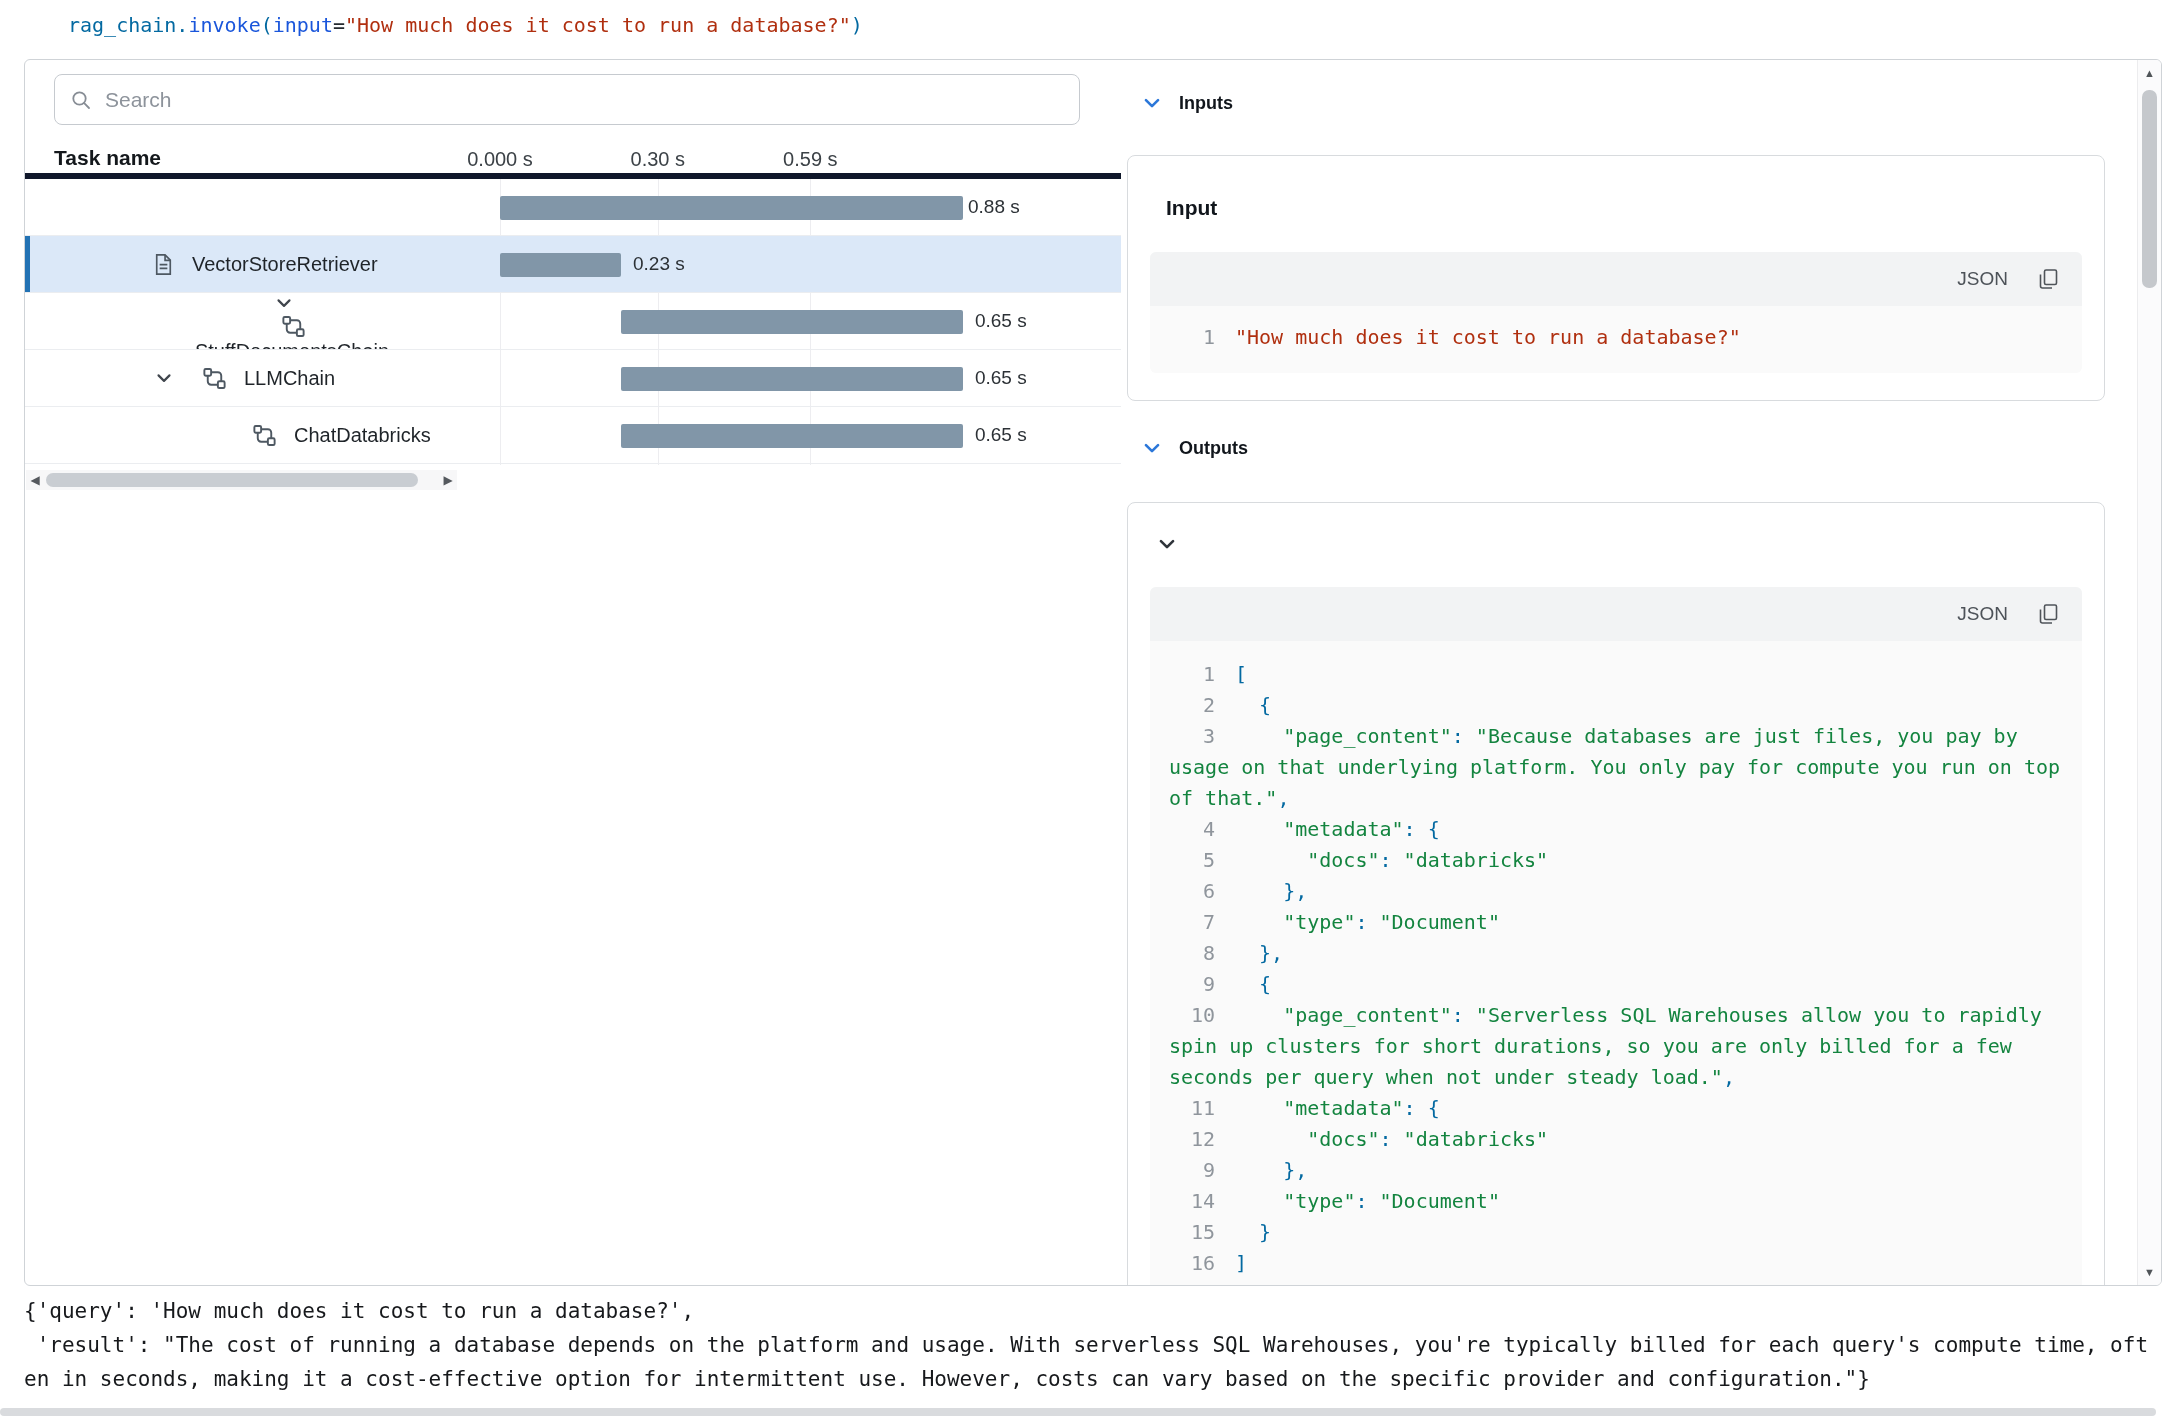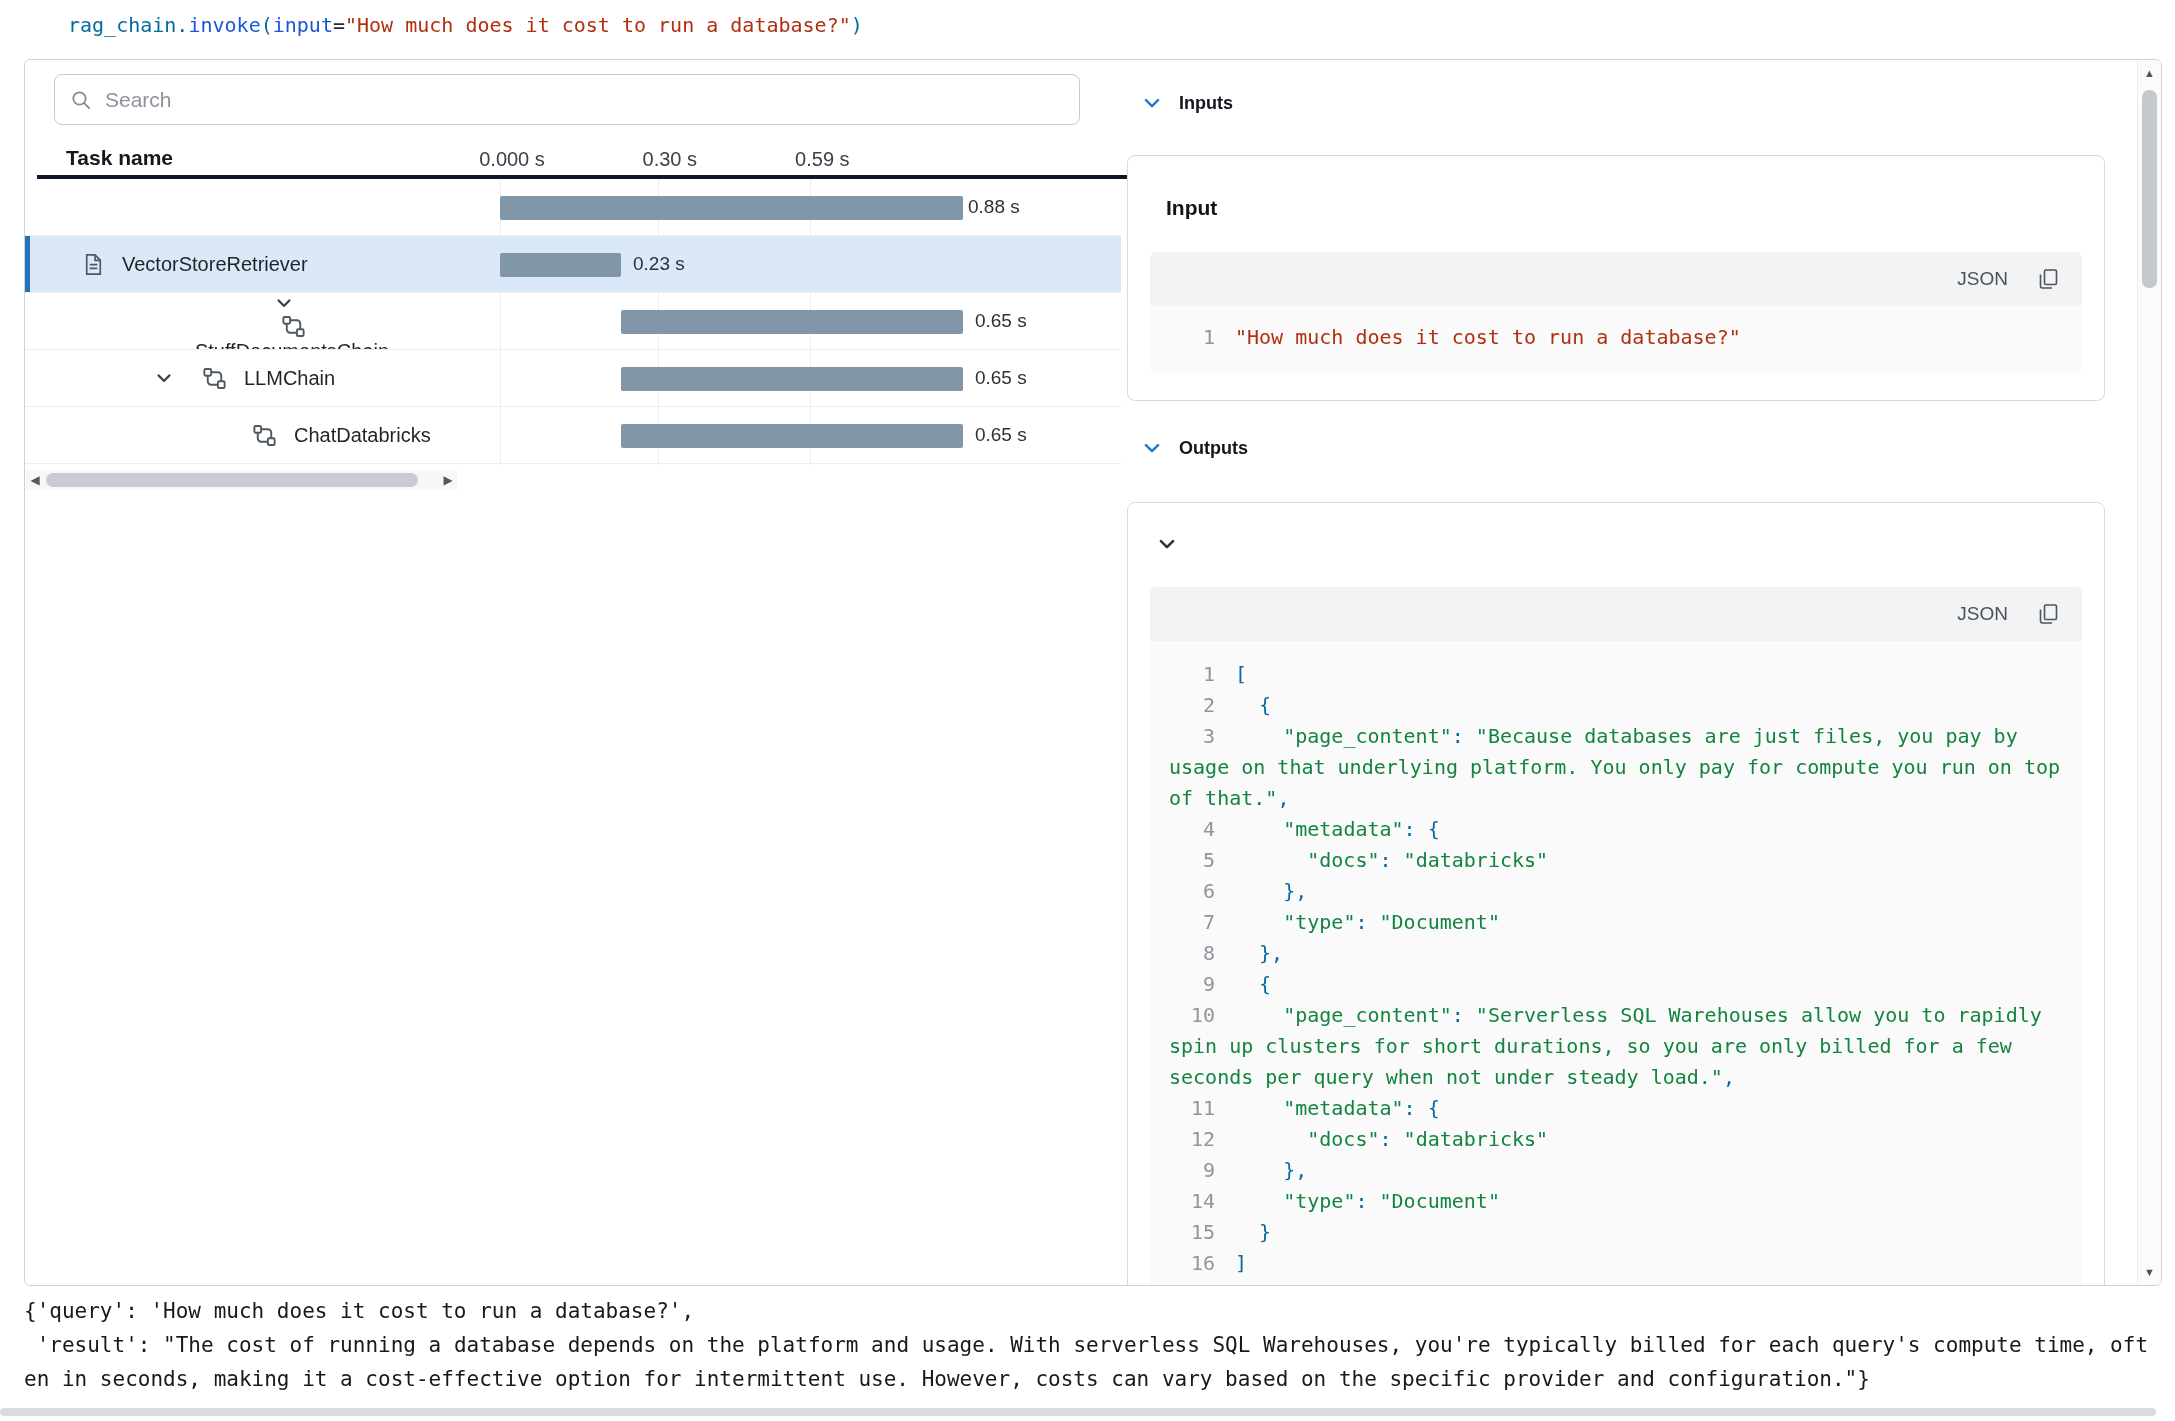--- a/index.html
+++ b/index.html
@@ -11,21 +11,21 @@
   .t-op{color:#24292e}
   .t-str{color:#b02f0f}
   .t-green{color:#13843f}
   .t-red{color:#b02f0f}
 
   #trace-container{position:absolute;left:24px;top:59px;width:2138px;height:1227px;border:1px solid #cfd3d7;border-radius:6px;background:#fff;overflow:hidden}
   #left-panel{position:absolute;left:0;top:0;width:1098px;height:100%}
   #search-box{position:absolute;left:29px;top:14px;width:1026px;height:51px;border:1px solid #c6cacf;border-radius:8px;display:flex;align-items:center;gap:12px;padding:0 14px;background:#fff}
   #search-input{flex:1;border:none;outline:none;font-size:21px;color:#333;background:transparent;font-family:"Liberation Sans",sans-serif}
   #search-input::placeholder{color:#8d939b}
-  #tree-header{position:absolute;left:12px;top:79px;width:1096px;height:40px;border-bottom:4px solid #0f172a}
+  #tree-header{position:absolute;left:0;top:79px;width:1096px;height:40px;border-bottom:6px solid #0f172a}
   #task-col-header{position:absolute;left:29px;top:7px;font-size:21px;font-weight:700;color:#14181c}
   .tick-label{position:absolute;top:9px;transform:translateX(-50%);font-size:20px;color:#3c4247;white-space:nowrap}
   #gridlines{position:absolute;left:0;top:119px;width:1096px;height:286px;pointer-events:none}
   .gridline{position:absolute;top:0;height:100%;width:1px;background:#ededf0}
   #task-rows{position:absolute;left:0;top:119px;width:1096px}
   .row{position:relative;height:57px;border-bottom:1px solid #ebedf0}
   .row.selected{background:#dbe8f8}
   .row.selected::before{content:"";position:absolute;left:0;top:0;bottom:0;width:5px;background:#2272b4}
   .name-cell{position:absolute;left:0;top:0;bottom:0;width:448px;display:flex;align-items:center;overflow:hidden;white-space:nowrap}
   .twisty{width:38px;flex:none;display:flex;justify-content:center;align-items:center}
@@ -96,21 +96,21 @@
         <div class="gridline" style="left: 475px;"></div>
         <div class="gridline" style="left: 632.8px;"></div>
         <div class="gridline" style="left: 785.34px;"></div>
       </div>
     <div id="task-rows">
         <div class="row">
           <div class="bar" style="left: 475px; width: 462.88px;"></div>
           <span class="dur-label" style="left: 943px;">0.88 s</span>
         </div>
         <div class="row selected">
-          <div class="name-cell" style="">
+          <div class="name-cell" style="padding-left: 70px;">
             <span class="twisty"></span>
             <span class="node-icon">
               <svg width="25" height="25" viewBox="0 0 24 24" fill="none" stroke="#4e5862" stroke-width="1.6">
                 <path d="M5.5 2.8h8l5 5v13.4h-13z"></path>
                 <path d="M13.5 2.8V8h5"></path>
                 <path d="M8.3 12.2h7.4M8.3 15.8h7.4"></path>
               </svg>
             </span>
             <span class="row-label">VectorStoreRetriever</span>
           </div>

